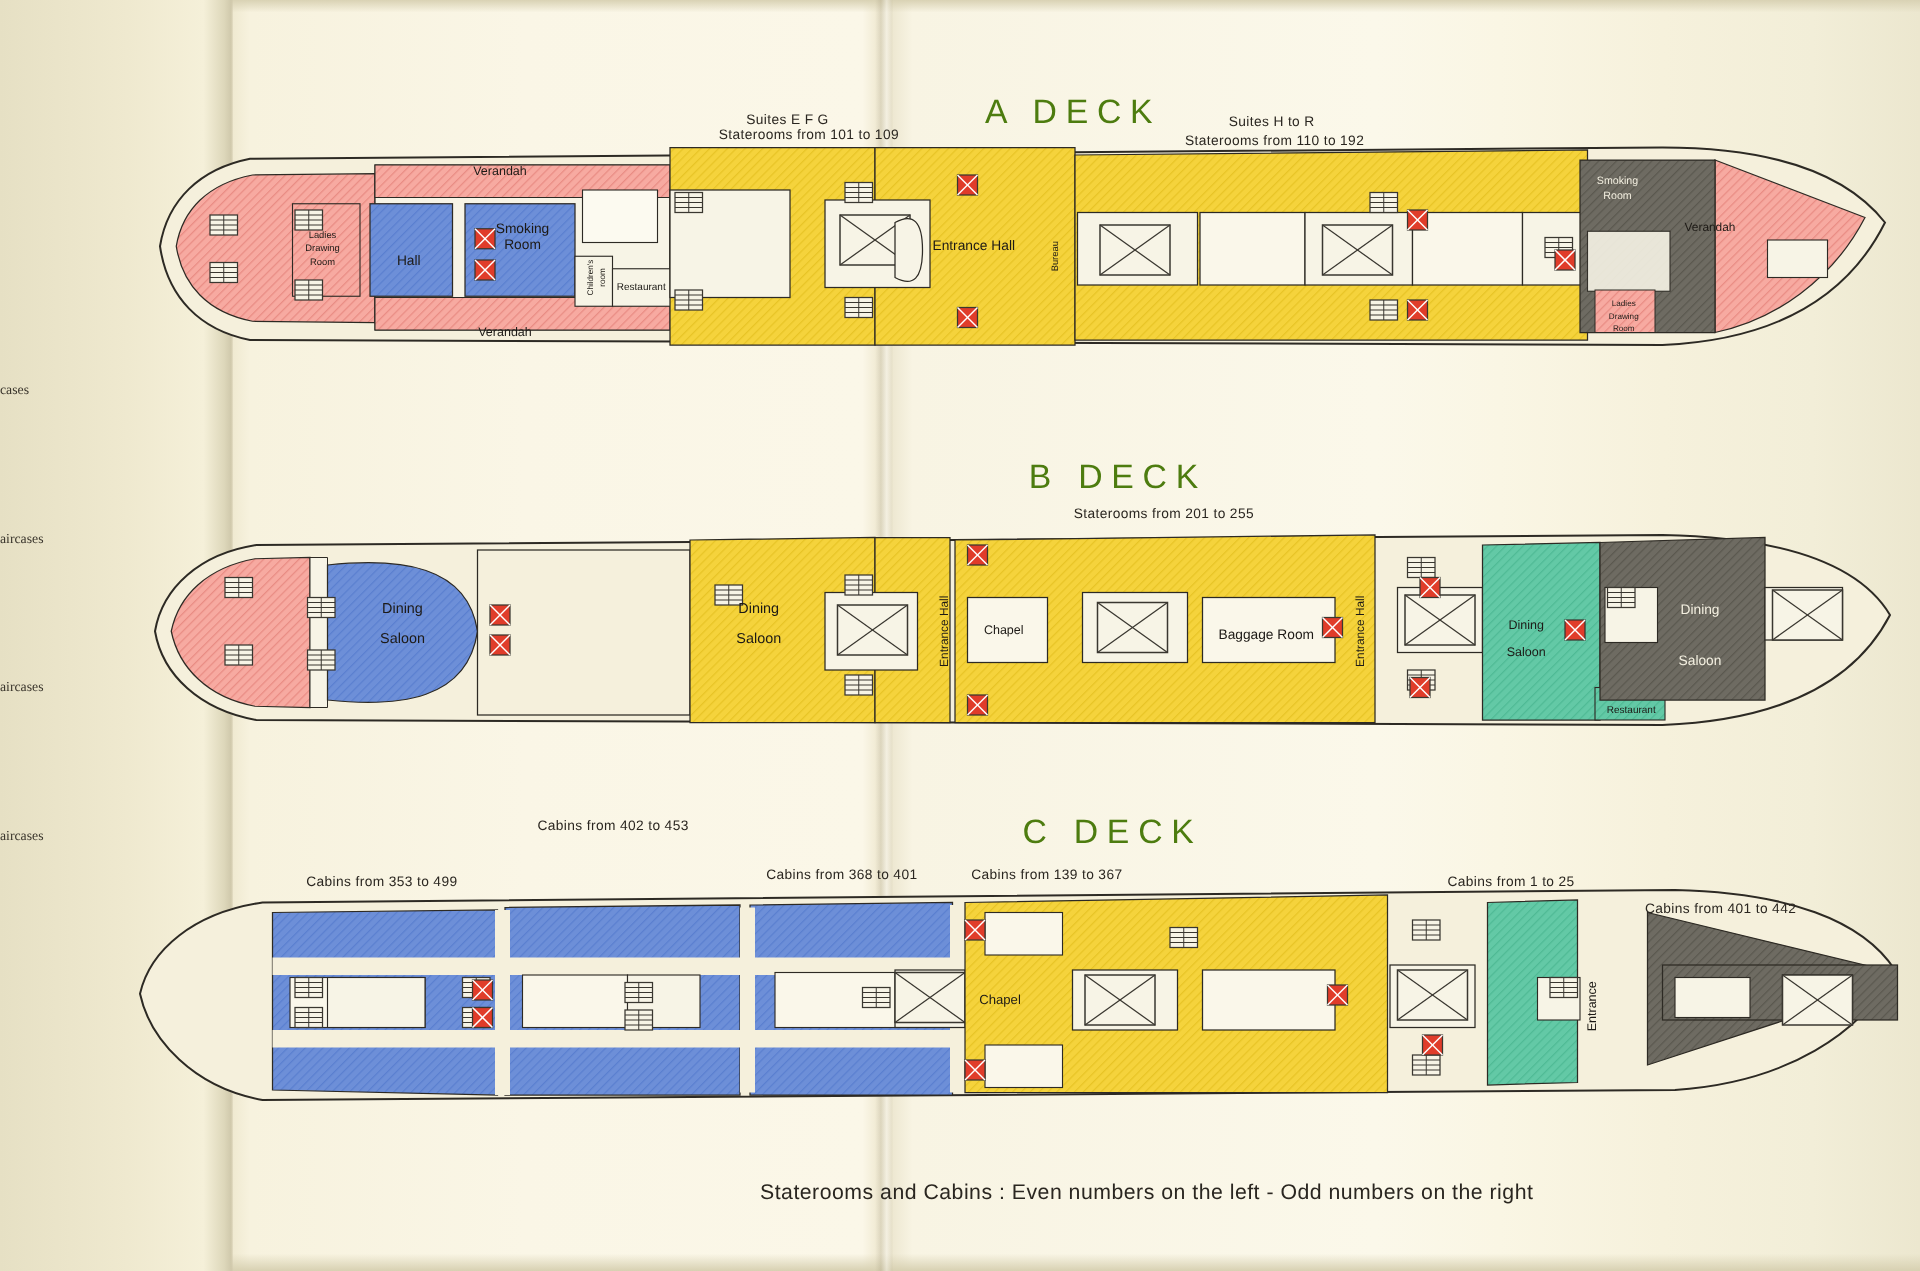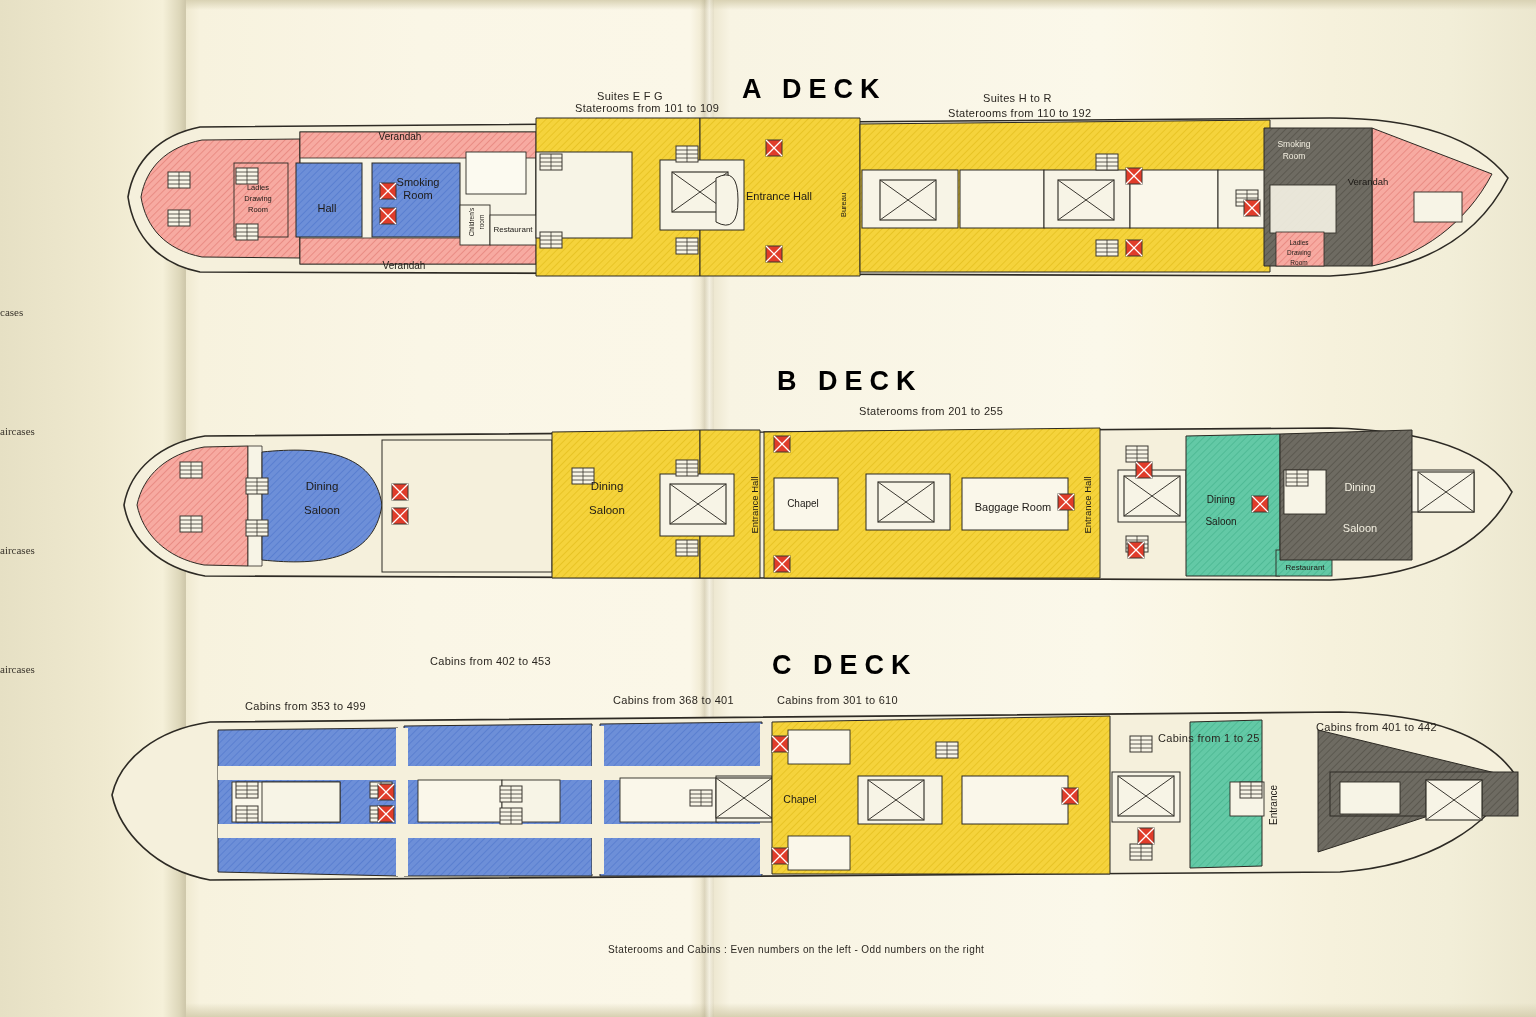--- a/index.html
+++ b/index.html
@@ -14,23 +14,23 @@
   #paper{position:absolute;inset:0;background:
      linear-gradient(90deg,#e8e2c8 0px,#efe9d2 40px,#f3eed8 120px,#f6f1dd 180px,#efe9d0 185px,#f7f2de 200px,#faf6e6 420px,#fbf7e8 690px,#f2ecd6 700px,#ece6cf 712px,#f8f4e3 730px,#fbf8ea 1100px,#faf6e4 1200px,#f6f1dc 1330px,#f2eed8 1450px,#ece7cf 1536px);}
   #leftflap{position:absolute;left:0;top:0;width:185px;height:1017px;
      background:linear-gradient(90deg,#e6e0c4 0%,#efe9cf 55%,#f5f0d9 88%,#ddd7ba 97%,#cfc8ab 100%);
      border-right:1px solid #cfc8ab;}
   #foldline{position:absolute;left:700px;top:0;width:14px;height:1017px;
      background:linear-gradient(90deg,rgba(160,150,120,0.00),rgba(150,140,110,0.22),rgba(255,255,255,0.35),rgba(160,150,120,0.10));}
   .edge-top{position:absolute;left:0;top:0;width:1536px;height:10px;background:linear-gradient(180deg,#d9d2b4,rgba(217,210,180,0));}
   .edge-bottom{position:absolute;left:0;bottom:0;width:1536px;height:14px;background:linear-gradient(0deg,#d7d0b1,rgba(215,208,177,0));}
 
-  .deck-title{position:absolute;font-size:27px;letter-spacing:7px;color:#000000;font-weight:700;}
+  .deck-title{position:absolute;font-size:27px;letter-spacing:7px;color:#4d7c0f;font-weight:400;margin-left:46px;}
   .cap{position:absolute;font-size:11px;color:#2a2620;white-space:nowrap;letter-spacing:.3px;}
-  .footer{position:absolute;font-size:10px;color:#2a2620;letter-spacing:.4px;white-space:nowrap;}
+  .footer{position:absolute;font-size:17px;color:#2a2620;letter-spacing:.4px;white-space:nowrap;}
   .flaptxt{position:absolute;font-size:11px;color:#3a352c;white-space:nowrap;font-family:Liberation Serif, serif;}
 
   svg{position:absolute;left:0;top:0;}
   .lbl{font-family:"Liberation Sans",sans-serif;fill:#1d1a16;}
 </style>
 </head>
 <body>
 
 <div id="paper"></div>
 <div class="edge-top"></div>
@@ -297,22 +297,22 @@
 <div class="cap" style="left:597px;top:90px">Suites E F G</div>
 <div class="cap" style="left:575px;top:102px">Staterooms from 101 to 109</div>
 <div class="cap" style="left:983px;top:92px">Suites H to R</div>
 <div class="cap" style="left:948px;top:107px">Staterooms from 110 to 192</div>
 
 <div class="cap" style="left:859px;top:405px">Staterooms from 201 to 255</div>
 
 <div class="cap" style="left:245px;top:700px">Cabins from 353 to 499</div>
 <div class="cap" style="left:430px;top:655px">Cabins from 402 to 453</div>
 <div class="cap" style="left:613px;top:694px">Cabins from 368 to 401</div>
-<div class="cap" style="left:777px;top:694px">Cabins from 301 to 610</div>
-<div class="cap" style="left:1158px;top:732px">Cabins from 1 to 25</div>
+<div class="cap" style="left:777px;top:694px">Cabins from 139 to 367</div>
+<div class="cap" style="left:1158px;top:700px">Cabins from 1 to 25</div>
 <div class="cap" style="left:1316px;top:721px">Cabins from 401 to 442</div>
 
 <div class="footer" style="left:608px;top:944px">Staterooms and Cabins : Even numbers on the left - Odd numbers on the right</div>
 
 <div class="flaptxt" style="left:0px;top:306px">cases</div>
 <div class="flaptxt" style="left:0px;top:425px">aircases</div>
 <div class="flaptxt" style="left:0px;top:544px">aircases</div>
 <div class="flaptxt" style="left:0px;top:663px">aircases</div>
 
 </body></html>

